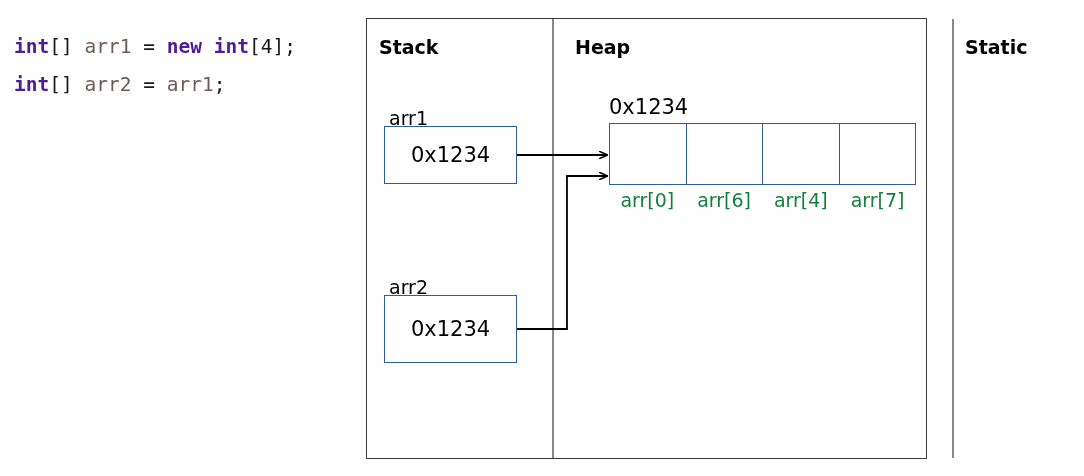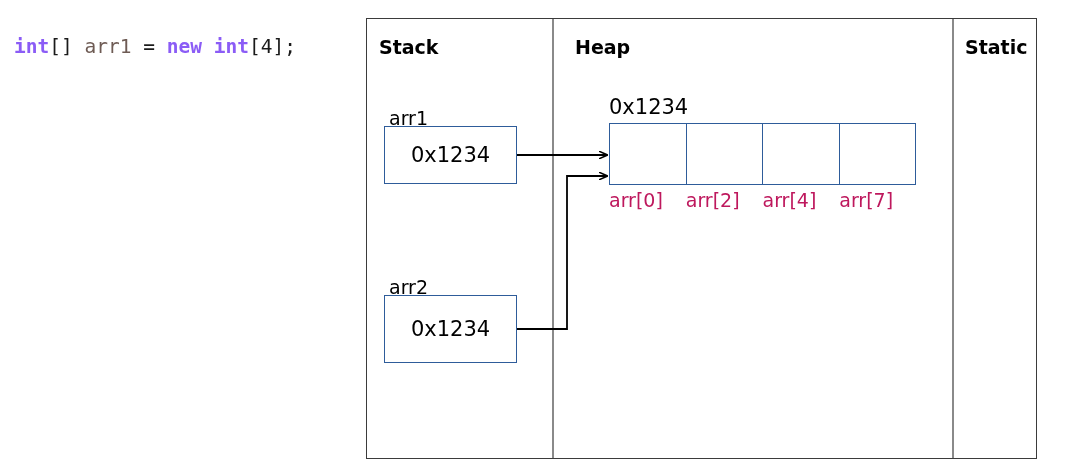--- a/index.html
+++ b/index.html
@@ -23,32 +23,32 @@
     top: 28px;
     width: 340px;
   }
   .code-line {
     font-family: "DejaVu Sans Mono", monospace;
     font-size: 19.5px;
     line-height: 38px;
     white-space: pre;
     letter-spacing: 0px;
   }
-  .kw       { color: #8b5cf6; font-weight: bold; }
+  .kw       { color: #4c1d95; font-weight: bold; }
   .ident    { color: #6E5B54; }
   .punct    { color: #1a1a1a; }
   .op       { color: #1a1a1a; }
   .num      { color: #1a1a1a; }
 
   
   #memory-diagram {
     position: absolute;
     left: 366px;
     top: 18px;
-    width: 671px;
+    width: 561px;
     height: 441px;
     box-sizing: border-box;
     border: 1.6px solid #3b3b3b;
   }
   .col-divider {
     position: absolute;
     top: 0;
     bottom: 0;
     width: 1.6px;
     background: #8a8a8a;
@@ -125,41 +125,42 @@
 
   #heap-index-labels {
     position: absolute;
     left: 242px;
     top: 170px;
     width: 307px;
     display: flex;
   }
   .heap-index-label {
     flex: 1 1 0;
-    text-align: left;
+    text-align: center;
     font-size: 19px;
-    color: #be185d;
+    color: #15803d;
     white-space: nowrap;
   }
 
   
   #arrow-layer {
     position: absolute;
     left: 0;
     top: 0;
     width: 671px;
     height: 441px;
     pointer-events: none;
   }
 </style>
 </head>
 <body>
 
 <div id="code-panel">
   <div class="code-line"><span class="kw">int</span><span class="punct">[] </span><span class="ident">arr1</span><span class="op"> = </span><span class="kw">new</span><span class="punct"> </span><span class="kw">int</span><span class="punct">[</span><span class="num">4</span><span class="punct">];</span></div>
+  <div class="code-line"><span class="kw">int</span><span class="punct">[] </span><span class="ident">arr2</span><span class="op"> = </span><span class="ident">arr1</span><span class="punct">;</span></div>
 </div>
 
 <div id="memory-diagram">
 
   <div class="col-divider" id="divider-stack-heap"></div>
   <div class="col-divider" id="divider-heap-static"></div>
 
   <div class="col-header" id="header-stack">Stack</div>
   <div class="col-header" id="header-heap">Heap</div>
   <div class="col-header" id="header-static">Static</div>
@@ -178,21 +179,21 @@
 
   <div id="heap-array">
       <div class="heap-cell"></div>
       <div class="heap-cell"></div>
       <div class="heap-cell"></div>
       <div class="heap-cell"></div>
     </div>
 
   <div id="heap-index-labels">
       <div class="heap-index-label">arr[0]</div>
-      <div class="heap-index-label">arr[2]</div>
+      <div class="heap-index-label">arr[6]</div>
       <div class="heap-index-label">arr[4]</div>
       <div class="heap-index-label">arr[7]</div>
     </div>
 
   <svg id="arrow-layer" viewBox="0 0 671 441" xmlns="http://www.w3.org/2000/svg">
     <defs>
       <marker id="arrowhead" markerWidth="9" markerHeight="8" refX="8.5" refY="4" orient="auto" markerUnits="userSpaceOnUse">
         <path d="M0,0 L9,4 L0,8" fill="none" stroke="#000000" stroke-width="1.6"></path>
       </marker>
     </defs>

